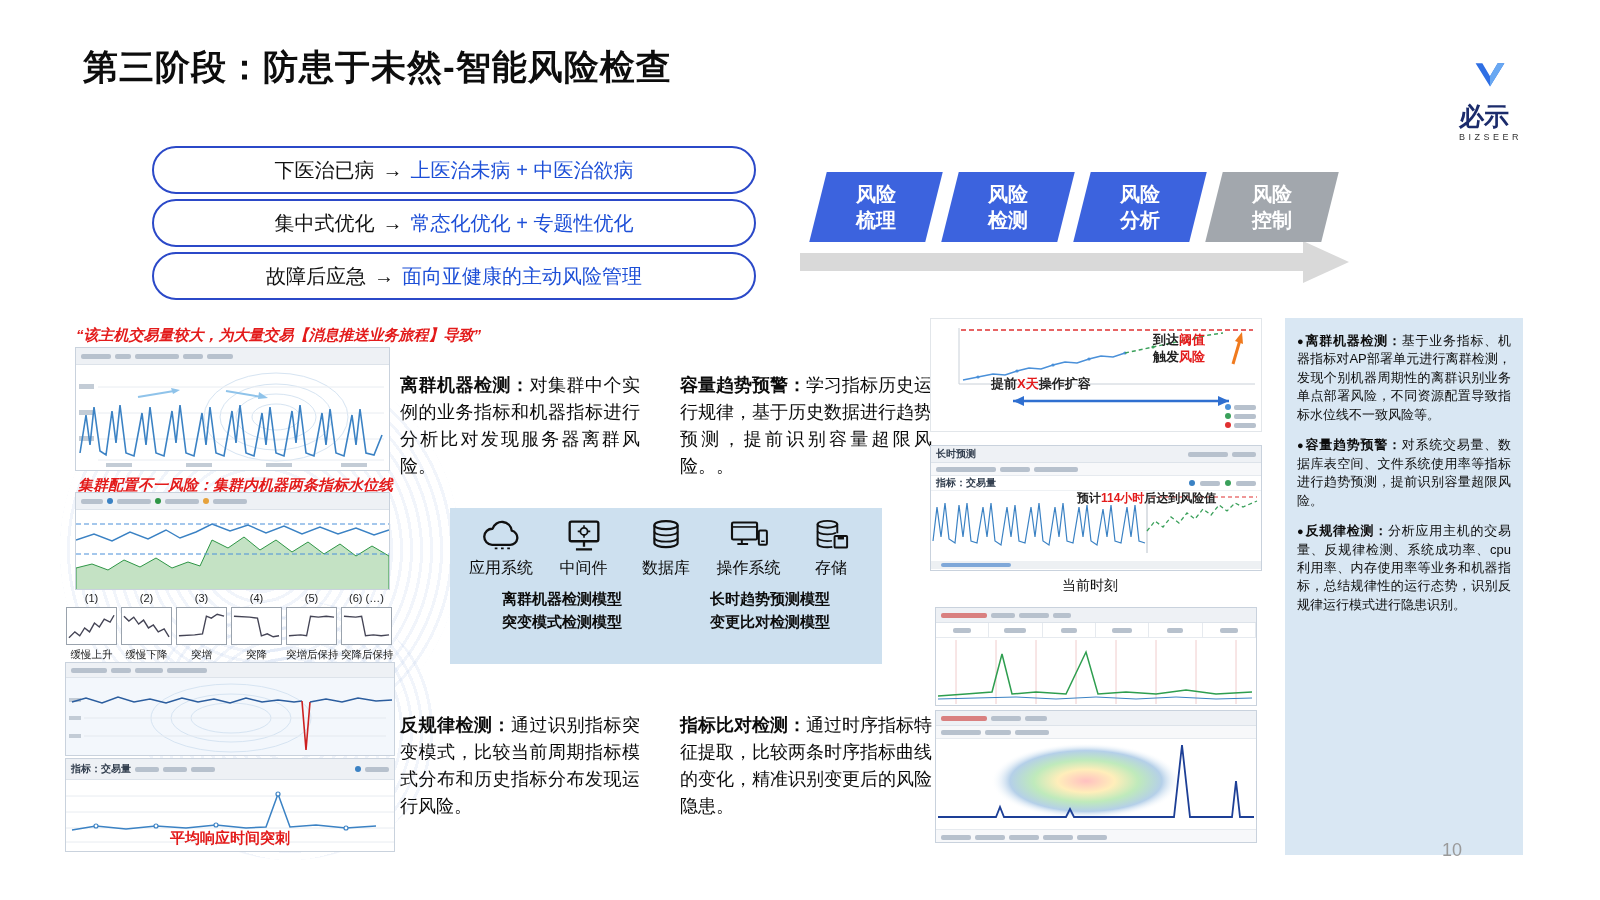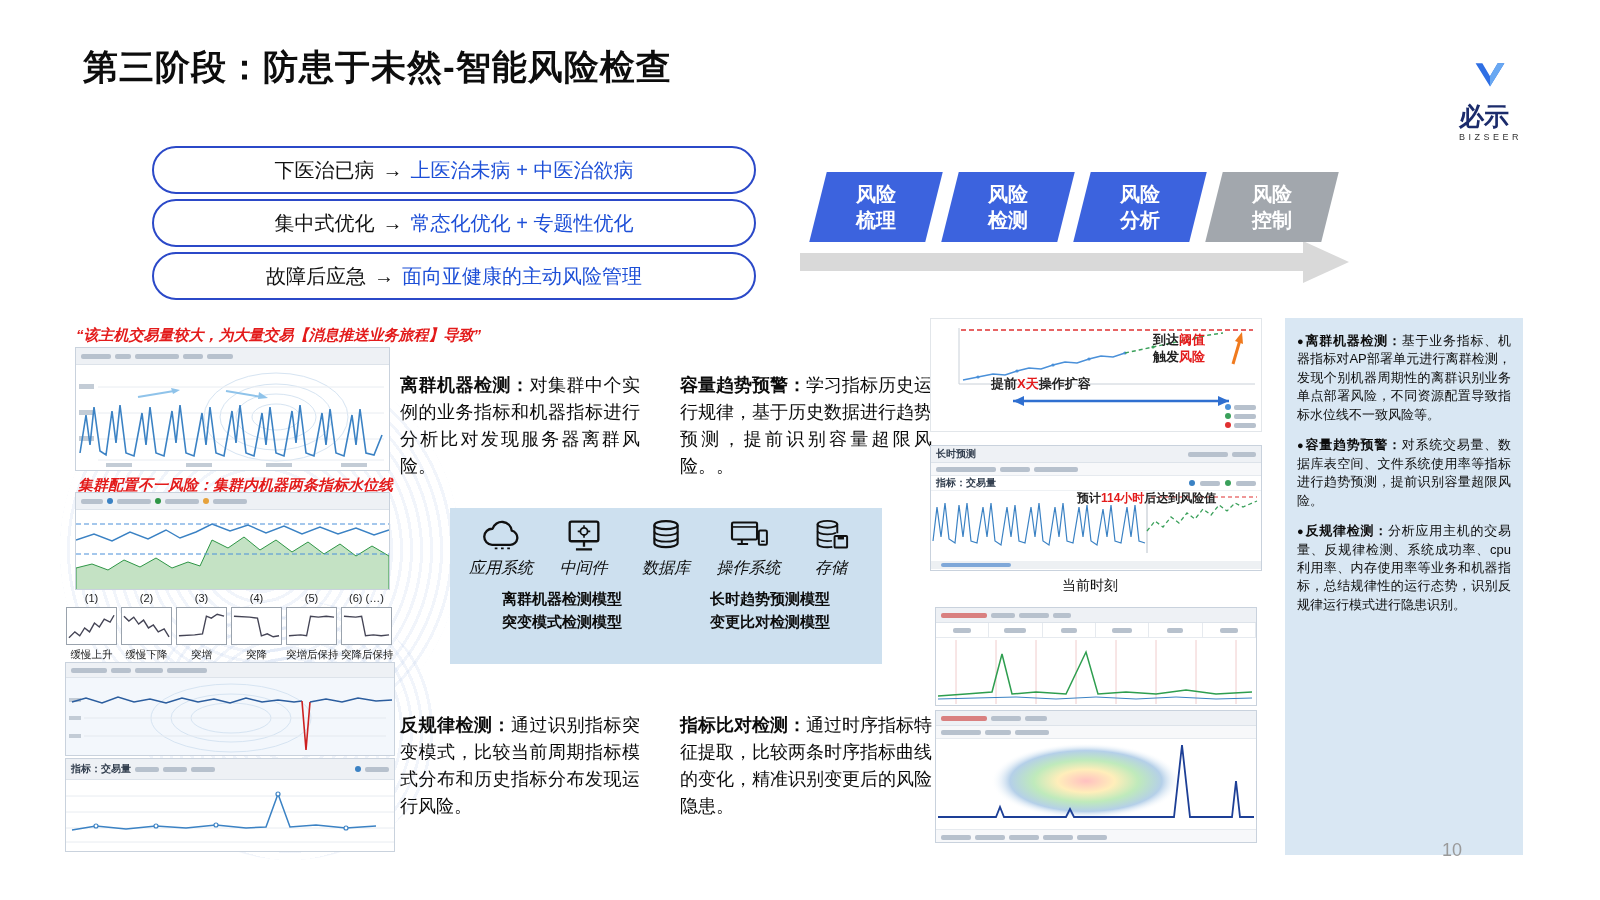--- a/index.html
+++ b/index.html
@@ -45,21 +45,21 @@
   .pattern{width:51px;text-align:center;}
   .p-num{font-size:11px;color:#222;height:15px;white-space:nowrap;}
   .p-box{height:38px;border:1px solid #9aa3ad;background:#fff;box-sizing:border-box;}
   .p-label{font-size:10.5px;color:#111;margin-top:3px;white-space:nowrap;}
   
   .tblock{position:absolute;width:240px;font-size:18px;line-height:1.5;color:#0c0c0c;text-align:justify;z-index:2;}
   .tblock b{font-weight:bold;}
   
   .cbox{position:absolute;left:450px;top:508px;width:432px;height:156px;background:#cde0ef;z-index:2;
         padding:10px 8px 6px;box-sizing:border-box;}
-  .cbox-icons{display:flex;justify-content:space-between;padding:0 4px;font-style:italic;}
+  .cbox-icons{display:flex;justify-content:space-between;padding:0 4px;}
   .citem{width:78px;text-align:center;}
   .citem-label{font-size:16px;color:#0c0c0c;margin-top:2px;white-space:nowrap;}
   .cbox-models{display:flex;justify-content:space-around;margin-top:8px;}
   .model-col{text-align:center;font-size:15px;line-height:1.55;color:#0c0c0c;font-weight:600;}
   
   .annA{position:absolute;left:222px;top:13px;font-size:13px;font-weight:bold;line-height:1.3;z-index:3;}
   .annA .red,.annB .red,.dbl-label .red{color:#e31b1b;}
   .annA .blk,.annB .blk,.dbl-label .blk{color:#222;}
   .dbl-label{position:absolute;left:60px;top:56px;width:240px;text-align:left;font-size:13px;font-weight:bold;z-index:3;}
   .dbl-arrow{position:absolute;left:70px;top:74px;z-index:3;}
@@ -290,20 +290,21 @@
         </g>
       <polyline fill="none" stroke="#3b82c4" stroke-width="1.5" points="6,50 30,46 60,49 90,46 120,48 150,45 180,48 200,47 212,14 224,47 250,45 280,48 310,46"></polyline>
       <g fill="#ffffff" stroke="#3b82c4" stroke-width="1.2">
           <circle cx="30" cy="46" r="2"></circle>
           <circle cx="90" cy="46" r="2"></circle>
           <circle cx="150" cy="45" r="2"></circle>
           <circle cx="212" cy="14" r="2"></circle>
           <circle cx="280" cy="48" r="2"></circle>
         </g>
     </svg>
+    <div class="resp-text">平均响应时间突刺</div>
   </div>
 
   <div class="tblock" style="left:400px;top:372px;">
     <b>离群机器检测：</b><span>对集群中个实例的业务指标和机器指标进行分析比对发现服务器离群风险。</span>
   </div>
   <div class="tblock" style="left:680px;top:372px;width:252px;">
     <b>容量趋势预警：</b><span>学习指标历史运行规律，基于历史数据进行趋势预测，提前识别容量超限风险。。</span>
   </div>
   <div class="tblock" style="left:400px;top:712px;">
     <b>反规律检测：</b><span>通过识别指标突变模式，比较当前周期指标模式分布和历史指标分布发现运行风险。</span>

